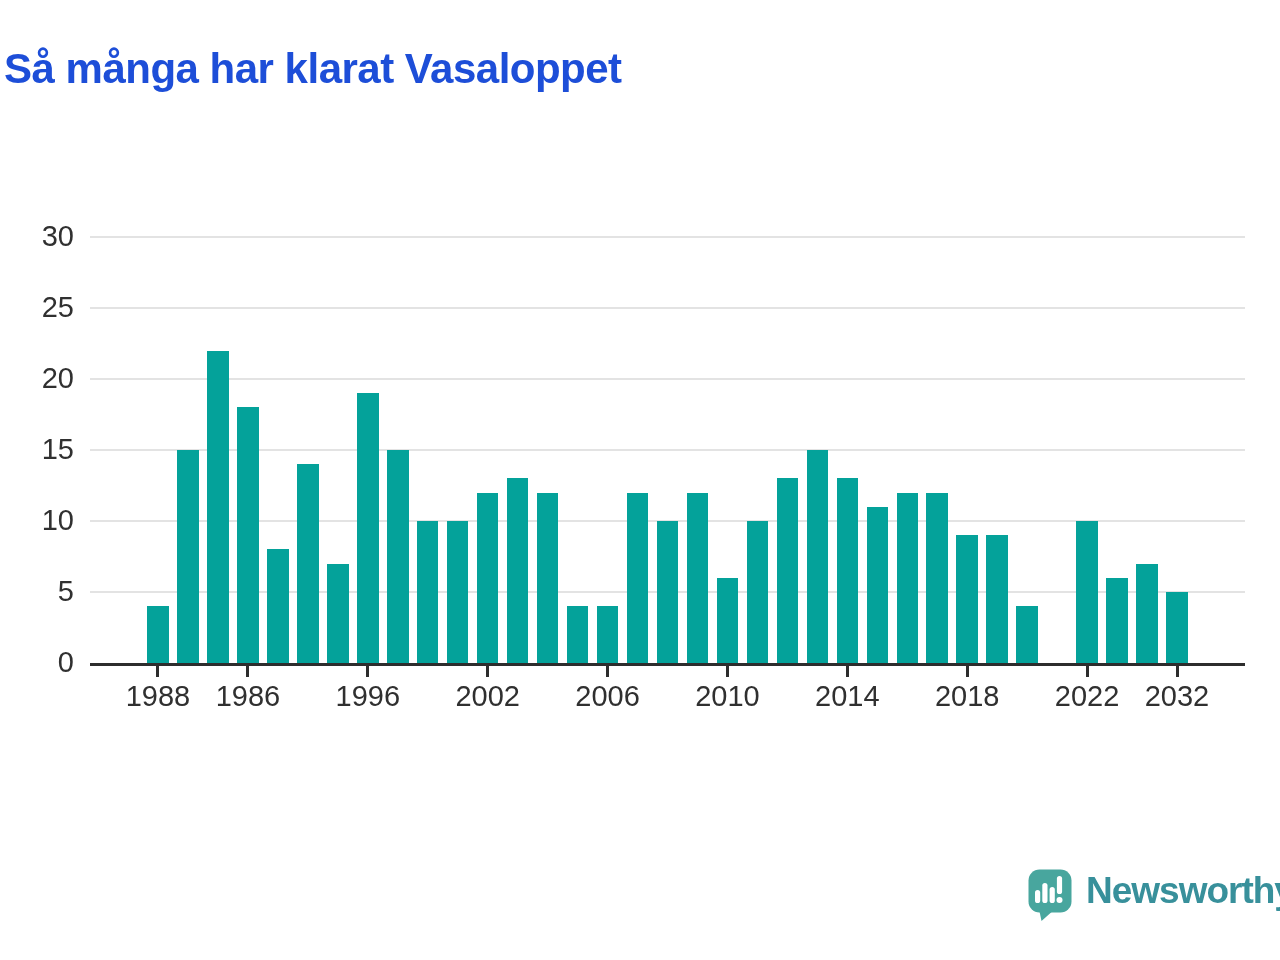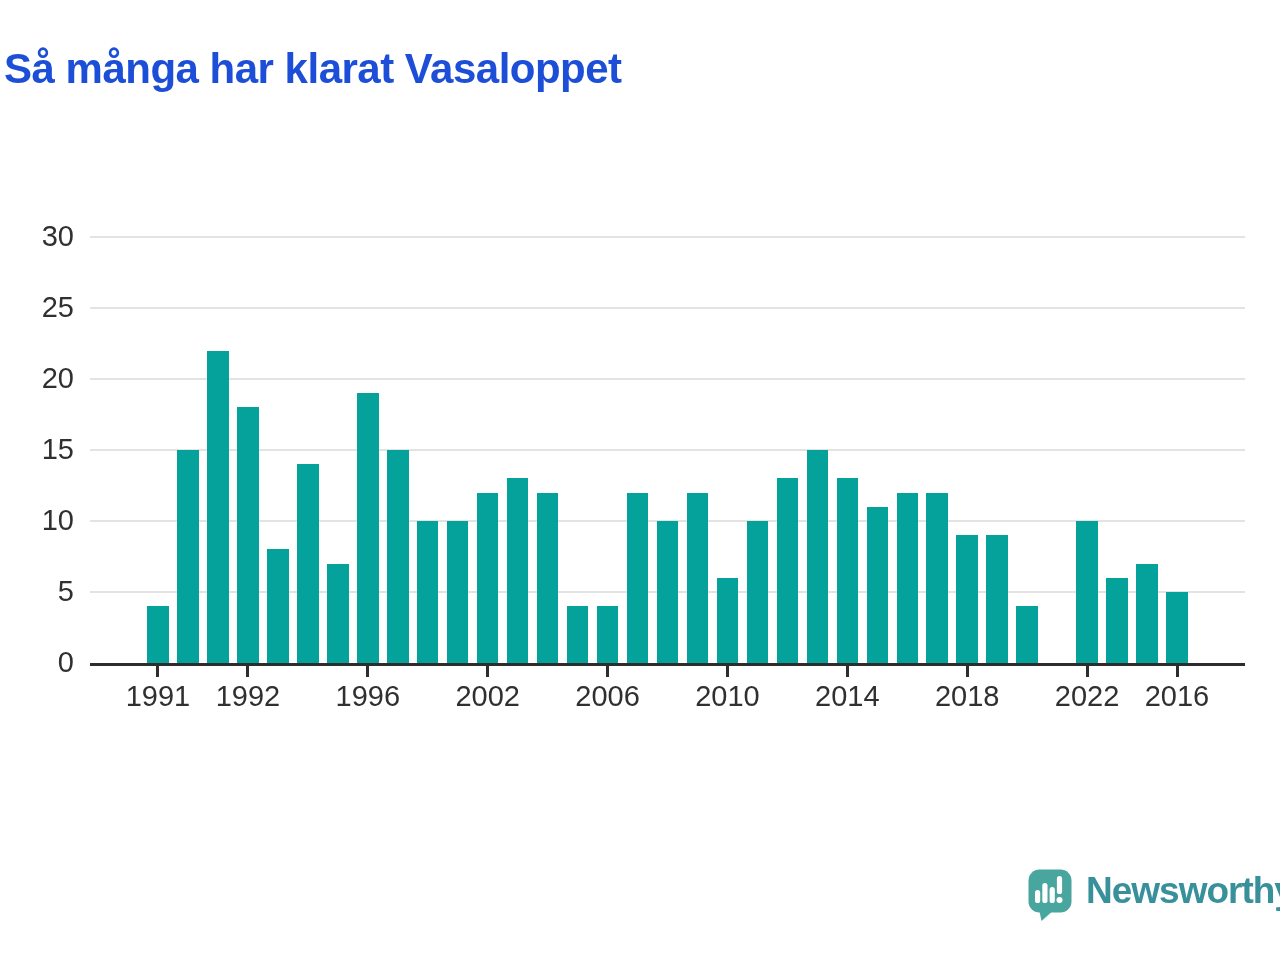--- a/index.html
+++ b/index.html
@@ -89,39 +89,39 @@
       <div style="position: absolute; left: 926.493px; top: 492.6px; width: 21.5px; height: 170.4px; background: rgb(4, 162, 154);"></div>
       <div style="position: absolute; left: 956.464px; top: 535.2px; width: 21.5px; height: 127.8px; background: rgb(4, 162, 154);"></div>
       <div style="position: absolute; left: 986.436px; top: 535.2px; width: 21.5px; height: 127.8px; background: rgb(4, 162, 154);"></div>
       <div style="position: absolute; left: 1016.41px; top: 606.2px; width: 21.5px; height: 56.8px; background: rgb(4, 162, 154);"></div>
       <div style="position: absolute; left: 1076.35px; top: 521px; width: 21.5px; height: 142px; background: rgb(4, 162, 154);"></div>
       <div style="position: absolute; left: 1106.32px; top: 577.8px; width: 21.5px; height: 85.2px; background: rgb(4, 162, 154);"></div>
       <div style="position: absolute; left: 1136.29px; top: 563.6px; width: 21.5px; height: 99.4px; background: rgb(4, 162, 154);"></div>
       <div style="position: absolute; left: 1166.26px; top: 592px; width: 21.5px; height: 71px; background: rgb(4, 162, 154);"></div>
       <div style="position: absolute; left: 90px; top: 663px; width: 1155px; height: 3px; background: rgb(45, 45, 45);"></div>
       <div style="position: absolute; left: 156.486px; top: 666px; width: 3px; height: 11px; background: rgb(45, 45, 45);"></div>
-      <div style="position: absolute; left: 97.9857px; width: 120px; top: 680px; text-align: center; font: 29px &quot;Liberation Sans&quot;, sans-serif; color: rgb(48, 48, 48);">1991</div>
+      <div style="position: absolute; left: 97.9857px; width: 120px; top: 680px; text-align: center; font: 29px &quot;Liberation Sans&quot;, sans-serif; color: rgb(48, 48, 48);">1988</div>
       <div style="position: absolute; left: 246.4px; top: 666px; width: 3px; height: 11px; background: rgb(45, 45, 45);"></div>
-      <div style="position: absolute; left: 187.9px; width: 120px; top: 680px; text-align: center; font: 29px &quot;Liberation Sans&quot;, sans-serif; color: rgb(48, 48, 48);">1992</div>
+      <div style="position: absolute; left: 187.9px; width: 120px; top: 680px; text-align: center; font: 29px &quot;Liberation Sans&quot;, sans-serif; color: rgb(48, 48, 48);">1986</div>
       <div style="position: absolute; left: 366.286px; top: 666px; width: 3px; height: 11px; background: rgb(45, 45, 45);"></div>
       <div style="position: absolute; left: 307.786px; width: 120px; top: 680px; text-align: center; font: 29px &quot;Liberation Sans&quot;, sans-serif; color: rgb(48, 48, 48);">1996</div>
       <div style="position: absolute; left: 486.171px; top: 666px; width: 3px; height: 11px; background: rgb(45, 45, 45);"></div>
       <div style="position: absolute; left: 427.671px; width: 120px; top: 680px; text-align: center; font: 29px &quot;Liberation Sans&quot;, sans-serif; color: rgb(48, 48, 48);">2002</div>
       <div style="position: absolute; left: 606.057px; top: 666px; width: 3px; height: 11px; background: rgb(45, 45, 45);"></div>
       <div style="position: absolute; left: 547.557px; width: 120px; top: 680px; text-align: center; font: 29px &quot;Liberation Sans&quot;, sans-serif; color: rgb(48, 48, 48);">2006</div>
       <div style="position: absolute; left: 725.943px; top: 666px; width: 3px; height: 11px; background: rgb(45, 45, 45);"></div>
       <div style="position: absolute; left: 667.443px; width: 120px; top: 680px; text-align: center; font: 29px &quot;Liberation Sans&quot;, sans-serif; color: rgb(48, 48, 48);">2010</div>
       <div style="position: absolute; left: 845.829px; top: 666px; width: 3px; height: 11px; background: rgb(45, 45, 45);"></div>
       <div style="position: absolute; left: 787.329px; width: 120px; top: 680px; text-align: center; font: 29px &quot;Liberation Sans&quot;, sans-serif; color: rgb(48, 48, 48);">2014</div>
       <div style="position: absolute; left: 965.714px; top: 666px; width: 3px; height: 11px; background: rgb(45, 45, 45);"></div>
       <div style="position: absolute; left: 907.214px; width: 120px; top: 680px; text-align: center; font: 29px &quot;Liberation Sans&quot;, sans-serif; color: rgb(48, 48, 48);">2018</div>
       <div style="position: absolute; left: 1085.6px; top: 666px; width: 3px; height: 11px; background: rgb(45, 45, 45);"></div>
       <div style="position: absolute; left: 1027.1px; width: 120px; top: 680px; text-align: center; font: 29px &quot;Liberation Sans&quot;, sans-serif; color: rgb(48, 48, 48);">2022</div>
       <div style="position: absolute; left: 1175.51px; top: 666px; width: 3px; height: 11px; background: rgb(45, 45, 45);"></div>
-      <div style="position: absolute; left: 1117.01px; width: 120px; top: 680px; text-align: center; font: 29px &quot;Liberation Sans&quot;, sans-serif; color: rgb(48, 48, 48);">2016</div>
+      <div style="position: absolute; left: 1117.01px; width: 120px; top: 680px; text-align: center; font: 29px &quot;Liberation Sans&quot;, sans-serif; color: rgb(48, 48, 48);">2032</div>
     </div>
 
 
   <div class="brand">
     <svg class="brand-icon" width="44" height="52" viewBox="0 0 44 52" aria-hidden="true">
       <rect x="0.5" y="0.5" width="43" height="43" rx="11" class="bubble-fill" fill="#48a69e"></rect>
       <path class="bubble-fill" d="M11 40 L27 40 L13.5 52 Z" fill="#48a69e"></path>
       <g fill="#ffffff">
         <rect x="7" y="21" width="5.2" height="13" rx="2.6"></rect>
         <rect x="14.3" y="14" width="5.2" height="20" rx="2.6"></rect>

